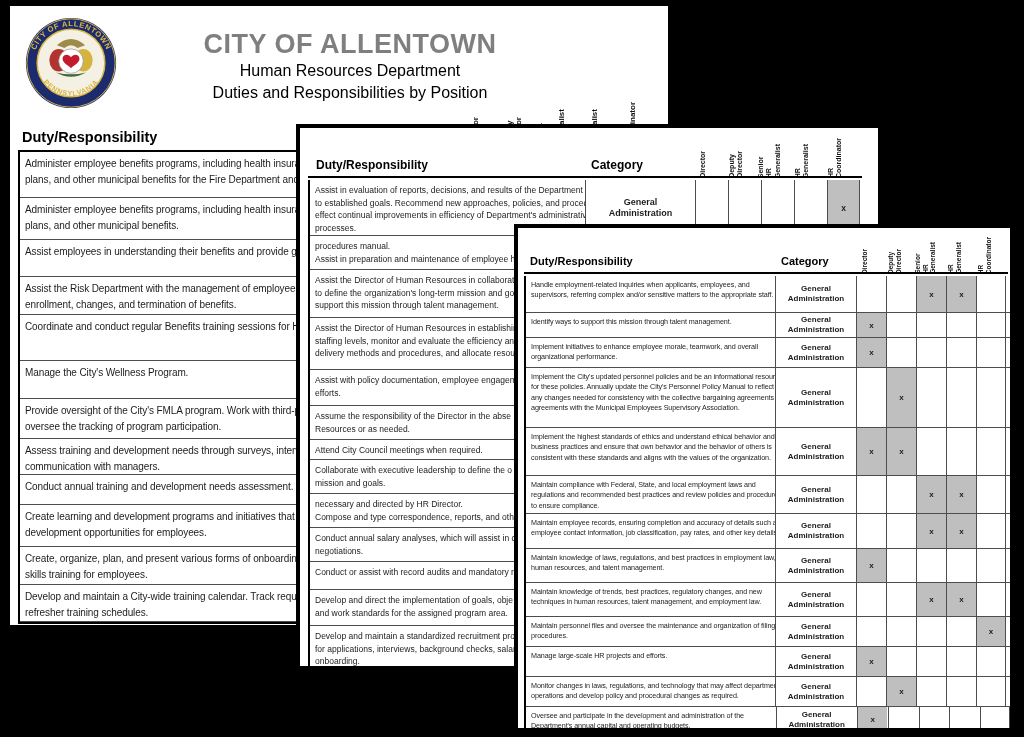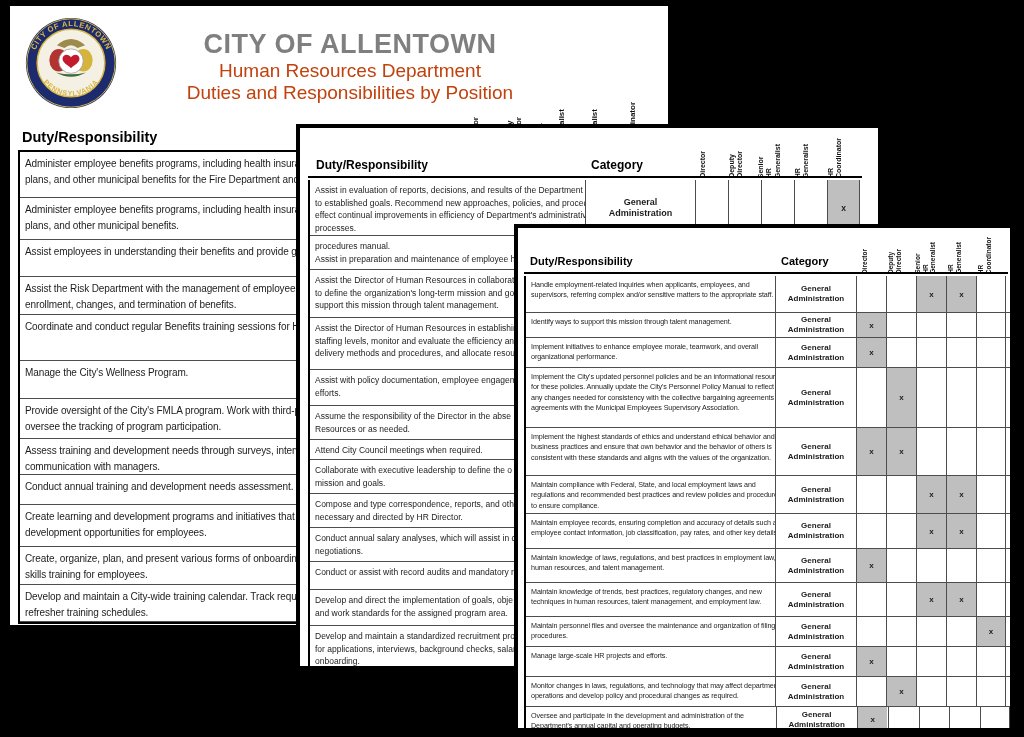--- a/index.html
+++ b/index.html
@@ -6,21 +6,21 @@
   body{width:1024px;height:737px;position:relative;overflow:hidden;
        font-family:"Liberation Sans", sans-serif;}
   .page{position:absolute;background:#fff;box-sizing:border-box;overflow:hidden;}
   .page.back{left:10px;top:6px;width:658px;height:622px;border-bottom:3px solid #000;z-index:1;}
   .page.mid{left:296px;top:124px;width:586px;height:546px;border:4px solid #000;z-index:2;}
   .page.front{left:514px;top:224px;width:500px;height:508px;border:4px solid #000;z-index:3;}
 
   .logo{position:absolute;left:14px;top:10px;width:94px;height:94px;}
   .titleblock{position:absolute;left:110px;top:22px;width:460px;text-align:center;}
   .t-main{font-size:27px;font-weight:600;letter-spacing:.5px;color:#7f7f7f;line-height:32px;}
-  .t-sub{font-size:19px;color:#c2410c;line-height:22px;}
+  .t-sub{font-size:16px;color:#000000;line-height:22px;}
 
   .dutyhdr{position:absolute;font-weight:bold;color:#000;}
   .cathdr{position:absolute;font-weight:bold;color:#000;}
   .back .dutyhdr{left:12px;top:123px;font-size:14.5px;}
   .mid  .dutyhdr{left:16px;top:30px;font-size:12px;}
   .mid  .cathdr{left:291px;top:30px;font-size:12px;}
   .front .dutyhdr{left:12px;top:27px;font-size:11px;}
   .front .cathdr{left:263px;top:27px;font-size:11px;}
 
   .hline{position:absolute;background:#000;height:2px;}
@@ -305,22 +305,22 @@
           </div>
           <div class="cell cat" style="width: 110px;"></div>
           <div class="cell mark" style="width: 33px;"></div>
           <div class="cell mark" style="width: 33px;"></div>
           <div class="cell mark" style="width: 33px;"></div>
           <div class="cell mark" style="width: 33px;"></div>
           <div class="cell mark" style="width: 33px;"></div>
         </div>
         <div class="trow" style="height: 34px;">
           <div class="cell duty" style="width: 275px;">
+            <div>necessary and directed by HR Director.</div>
             <div>Compose and type correspondence, reports, and oth</div>
-            <div>necessary and directed by HR Director.</div>
           </div>
           <div class="cell cat" style="width: 110px;"></div>
           <div class="cell mark" style="width: 33px;"></div>
           <div class="cell mark" style="width: 33px;"></div>
           <div class="cell mark" style="width: 33px;"></div>
           <div class="cell mark" style="width: 33px;"></div>
           <div class="cell mark" style="width: 33px;"></div>
         </div>
         <div class="trow" style="height: 34px;">
           <div class="cell duty" style="width: 275px;">

